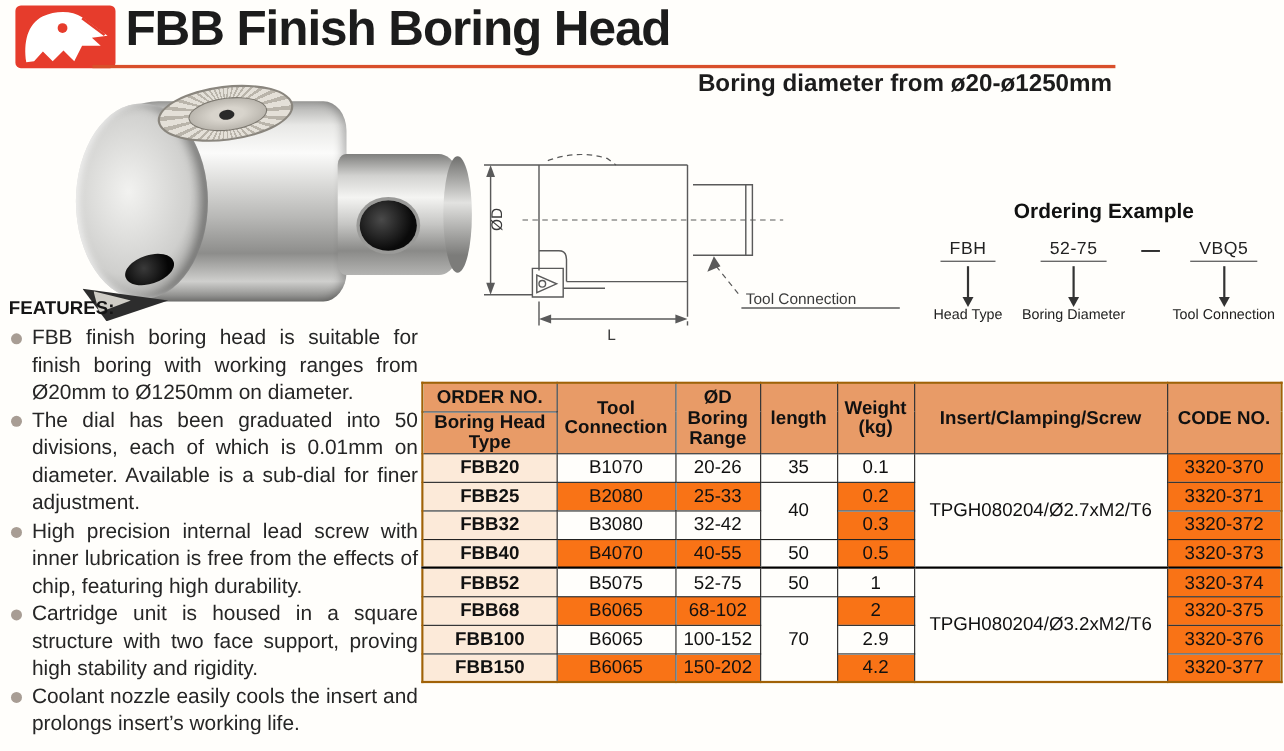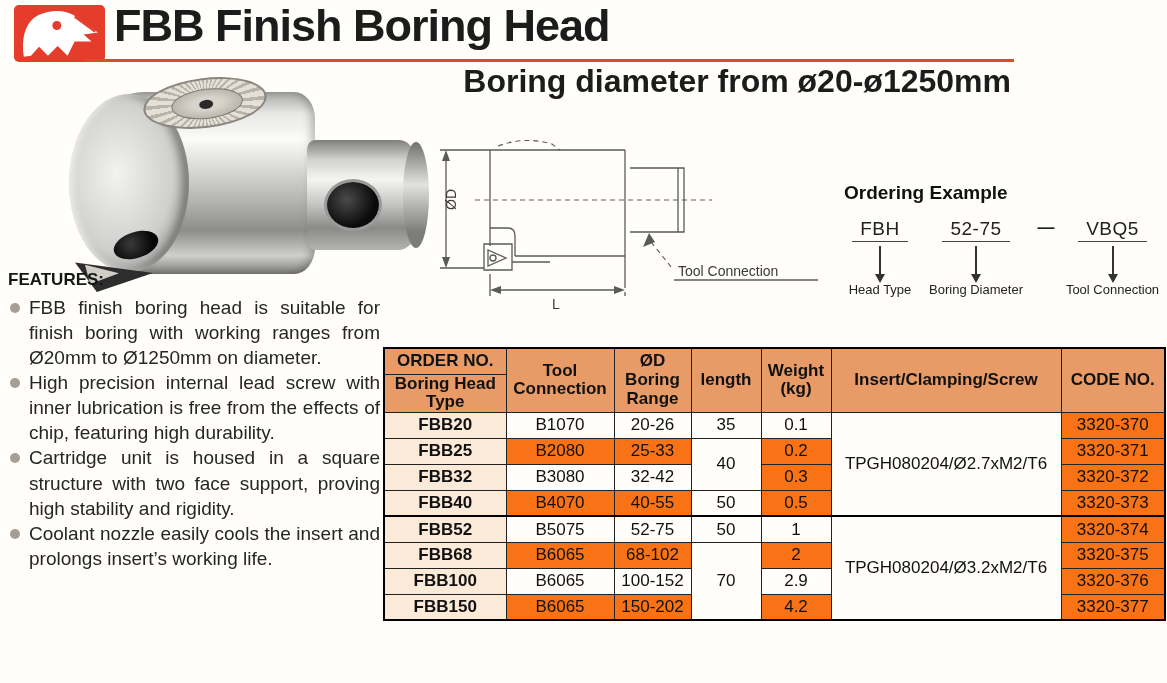--- a/index.html
+++ b/index.html
@@ -4,21 +4,21 @@
 <style>
   * { margin:0; padding:0; box-sizing:border-box; }
   html,body { width:1167px; height:683px; background:#fffefb; font-family:"Liberation Sans", sans-serif; overflow:hidden; }
   .page { position:relative; width:1014px; height:683px; }
 
   
   .logo { position:absolute; left:14px; top:5px; width:91px; height:57px; background:#e63c2c; border-radius:5px; }
   .logo svg { width:100%; height:100%; display:block; }
   .page-title { position:absolute; left:114px; top:0px; font-size:45px; font-weight:bold; color:#1c1c1c; letter-spacing:-1px; white-space:nowrap; }
   .title-rule { position:absolute; left:84px; top:59px; right:0; height:3px; background:#d94f2b; }
-  .subtitle { position:absolute; top:63px; right:3px; font-size:32px; font-weight:bold; color:#1c1c1c; white-space:nowrap; }
+  .subtitle { position:absolute; top:63px; right:3px; font-size:22px; font-weight:bold; color:#1c1c1c; white-space:nowrap; }
 
   
   .photo { position:absolute; left:55px; top:82px; width:340px; height:210px; }
   .ph-body { position:absolute; left:22px; top:10px; width:238px; height:182px;
     border-radius:70px 22px 22px 70px / 95px 28px 28px 95px;
     background:linear-gradient(180deg,#a9a9a7 0%,#e8e8e6 12%,#fbfbfa 26%,#d9d9d7 42%,#b8b8b6 58%,#8d8d8b 76%,#cfcfcd 90%,#7c7c7a 100%);
     box-shadow:inset -4px 0 8px rgba(0,0,0,.25); }
   .ph-face { position:absolute; left:14px; top:12px; width:120px; height:178px; border-radius:50%;
     background:radial-gradient(ellipse at 40% 45%, #f2f2f0 0%, #cfcfcd 55%, #8f8f8d 85%, #6f6f6d 100%);
     box-shadow:inset 3px 0 6px rgba(255,255,255,.7), inset -6px 0 10px rgba(0,0,0,.35); }
@@ -43,42 +43,42 @@
   
   .drawing { position:absolute; left:420px; top:128px; width:400px; height:185px; }
   .drawing svg { width:100%; height:100%; display:block; }
   .dw-line { stroke:#5a5a5a; stroke-width:1.3; fill:none; }
   .dw-dash { stroke:#5a5a5a; stroke-width:1.1; fill:none; stroke-dasharray:5 4; }
   .dw-arrow { fill:#5a5a5a; }
   .dw-text { fill:#3a3a3a; font-size:14px; font-family:"Liberation Sans",sans-serif; }
 
   
   .ordering { position:absolute; left:838px; top:182px; width:325px; }
-  .ord-title { font-size:19px; font-weight:bold; color:#111; margin-left:6px; }
+  .ord-title { font-size:19px; font-weight:bold; color:#111; margin-left:6px;text-align:center; }
   .ord-row { display:flex; margin-top:14px; }
   .ord-col { display:flex; flex-direction:column; align-items:center; }
   .ord-c0 { width:84px; } .ord-c1 { width:108px; } .ord-cd { width:32px; } .ord-c2 { width:101px; }
-  .ord-code { font-size:19px; color:#222; border-bottom:1.5px solid #444; padding:0 8px 1px 8px; letter-spacing:.5px; }
+  .ord-code { font-size:16px; color:#222; border-bottom:1.5px solid #444; padding:0 8px 1px 8px; letter-spacing:.5px; }
   .ord-dash { font-size:17px; font-weight:bold; color:#222; text-align:center; }
   .ord-arrow { position:relative; width:2px; height:34px; background:#333; margin-top:4px; }
   .ord-arrow::after { content:""; position:absolute; left:-4px; bottom:-8px; border:5px solid transparent; border-top:9px solid #333; }
   .ord-label { font-size:13px; color:#222; margin-top:2px; white-space:nowrap; }
 
   
   .features { position:absolute; left:8px; top:270px; width:372px; }
   .features h2 { font-size:17px; font-weight:bold; color:#151515; margin-bottom:5px; }
   .features ul { list-style:none; }
   .features li { position:relative; padding-left:21px; font-size:19px; line-height:1.32; color:#262626; text-align:justify; }
   .features li::before { content:""; position:absolute; left:2px; top:8px; width:10px; height:10px; border-radius:50%; background:#a89d94; }
 
   
   .spec-table { position:absolute; left:383px; top:347px; border-collapse:collapse; table-layout:fixed; width:781px;
     font-size:17px; color:#111; text-align:center; }
   .spec-table th, .spec-table td { border:1px solid #222; padding:0 2px; height:26px; overflow:hidden; }
-  .spec-table { border:2px solid #000000; }
+  .spec-table { border:2px solid #a16207; }
   .spec-table th { background:#e89b67; font-weight:bold; line-height:1.1; }
   .th-order { height:34px; }
   .th-bht { height:46px; }
   td.peach { background:#f97316; }
   td.btype { font-weight:bold; background:#fcead9;margin-top:12px; }
   tr.group-sep td { border-top:2px solid #000; }
   .spec-table td.insert-cell { font-size:17px; }
 </style>
 </head>
 <body>
@@ -171,20 +171,21 @@
         <span class="ord-arrow"></span>
         <span class="ord-label">Tool Connection</span>
       </div>
     </div>
   </div>
 
   <div class="features">
     <h2>FEATURES:</h2>
     <ul>
       <li>FBB finish boring head is suitable for finish boring with working ranges from Ø20mm to Ø1250mm on diameter.</li>
+      <li>The dial has been graduated into 50 divisions, each of which is 0.01mm on diameter. Available is a sub-dial for finer adjustment.</li>
       <li>High precision internal lead screw with inner lubrication is free from the effects of chip, featuring high durability.</li>
       <li>Cartridge unit is housed in a square structure with two face support, proving high stability and rigidity.</li>
       <li>Coolant nozzle easily cools the insert and prolongs insert’s  working life.</li>
     </ul>
   </div>
 
   <table class="spec-table">
     <colgroup>
       <col style="width:122px">
         <col style="width:108px">

